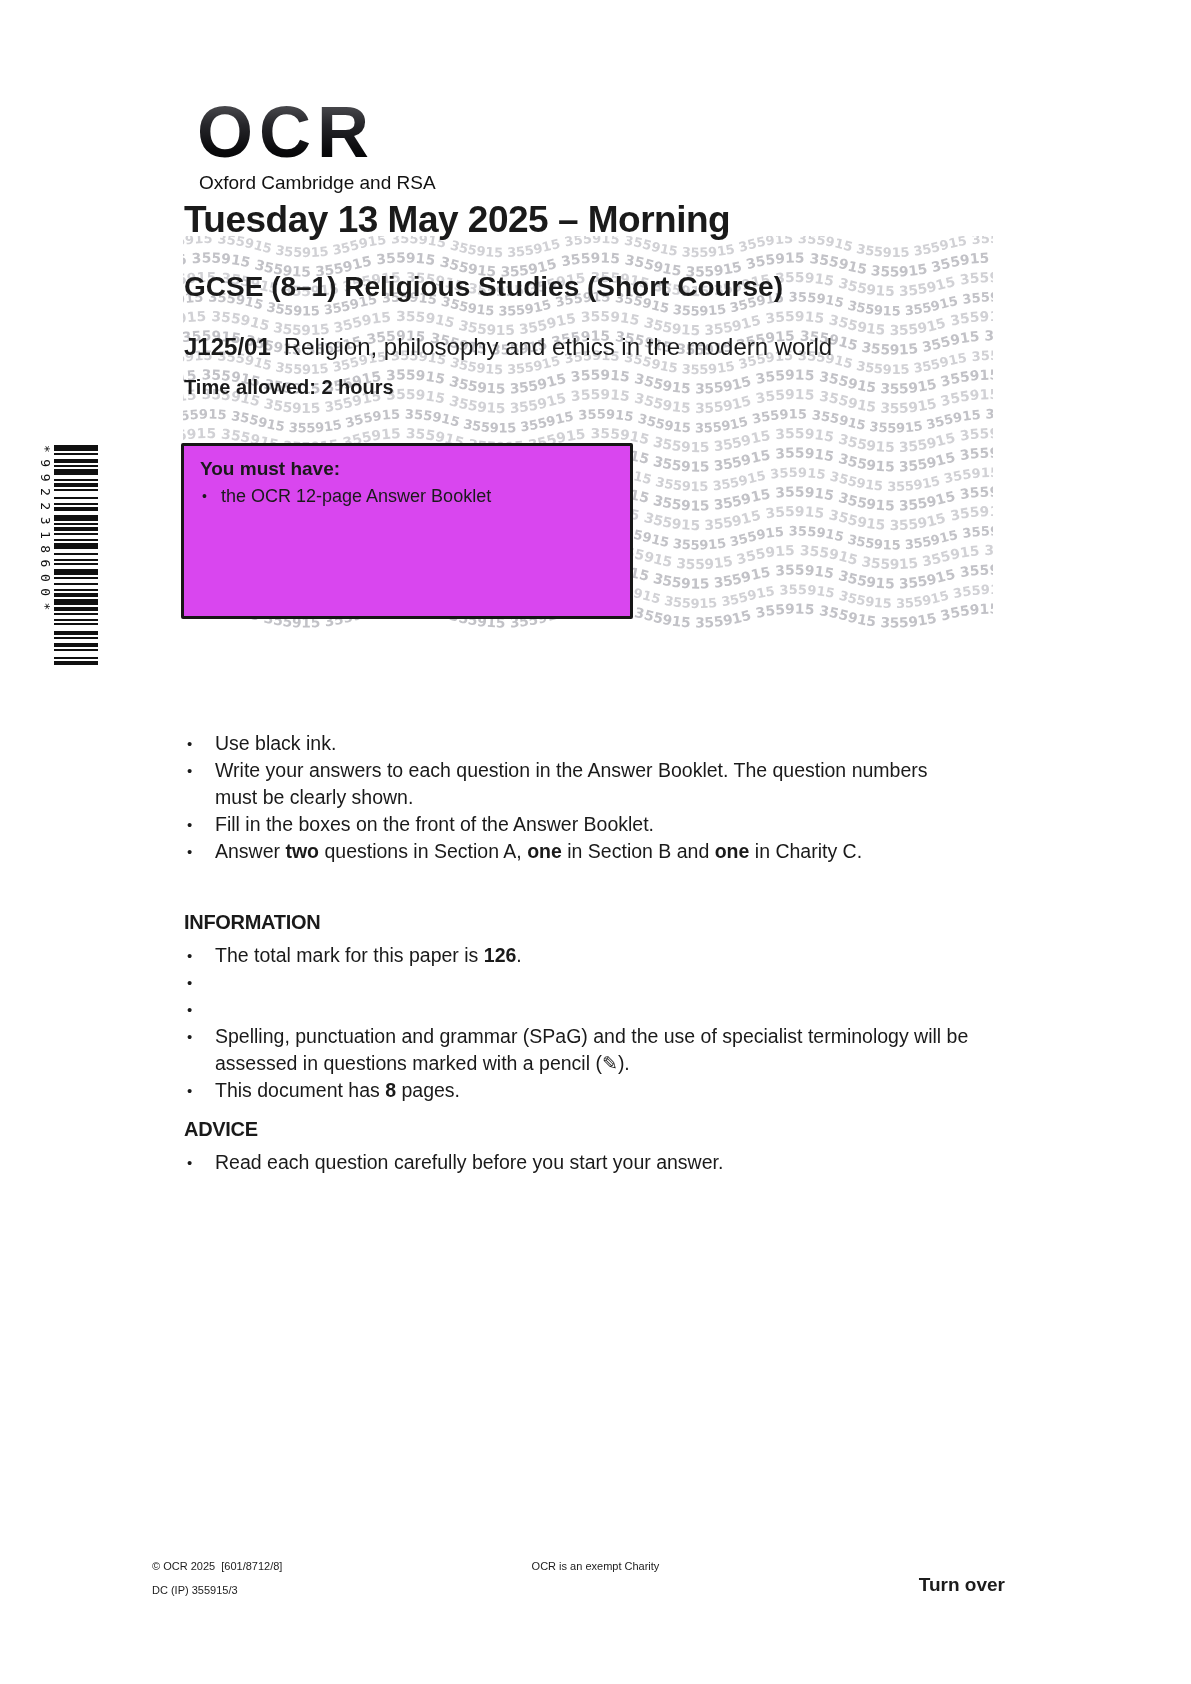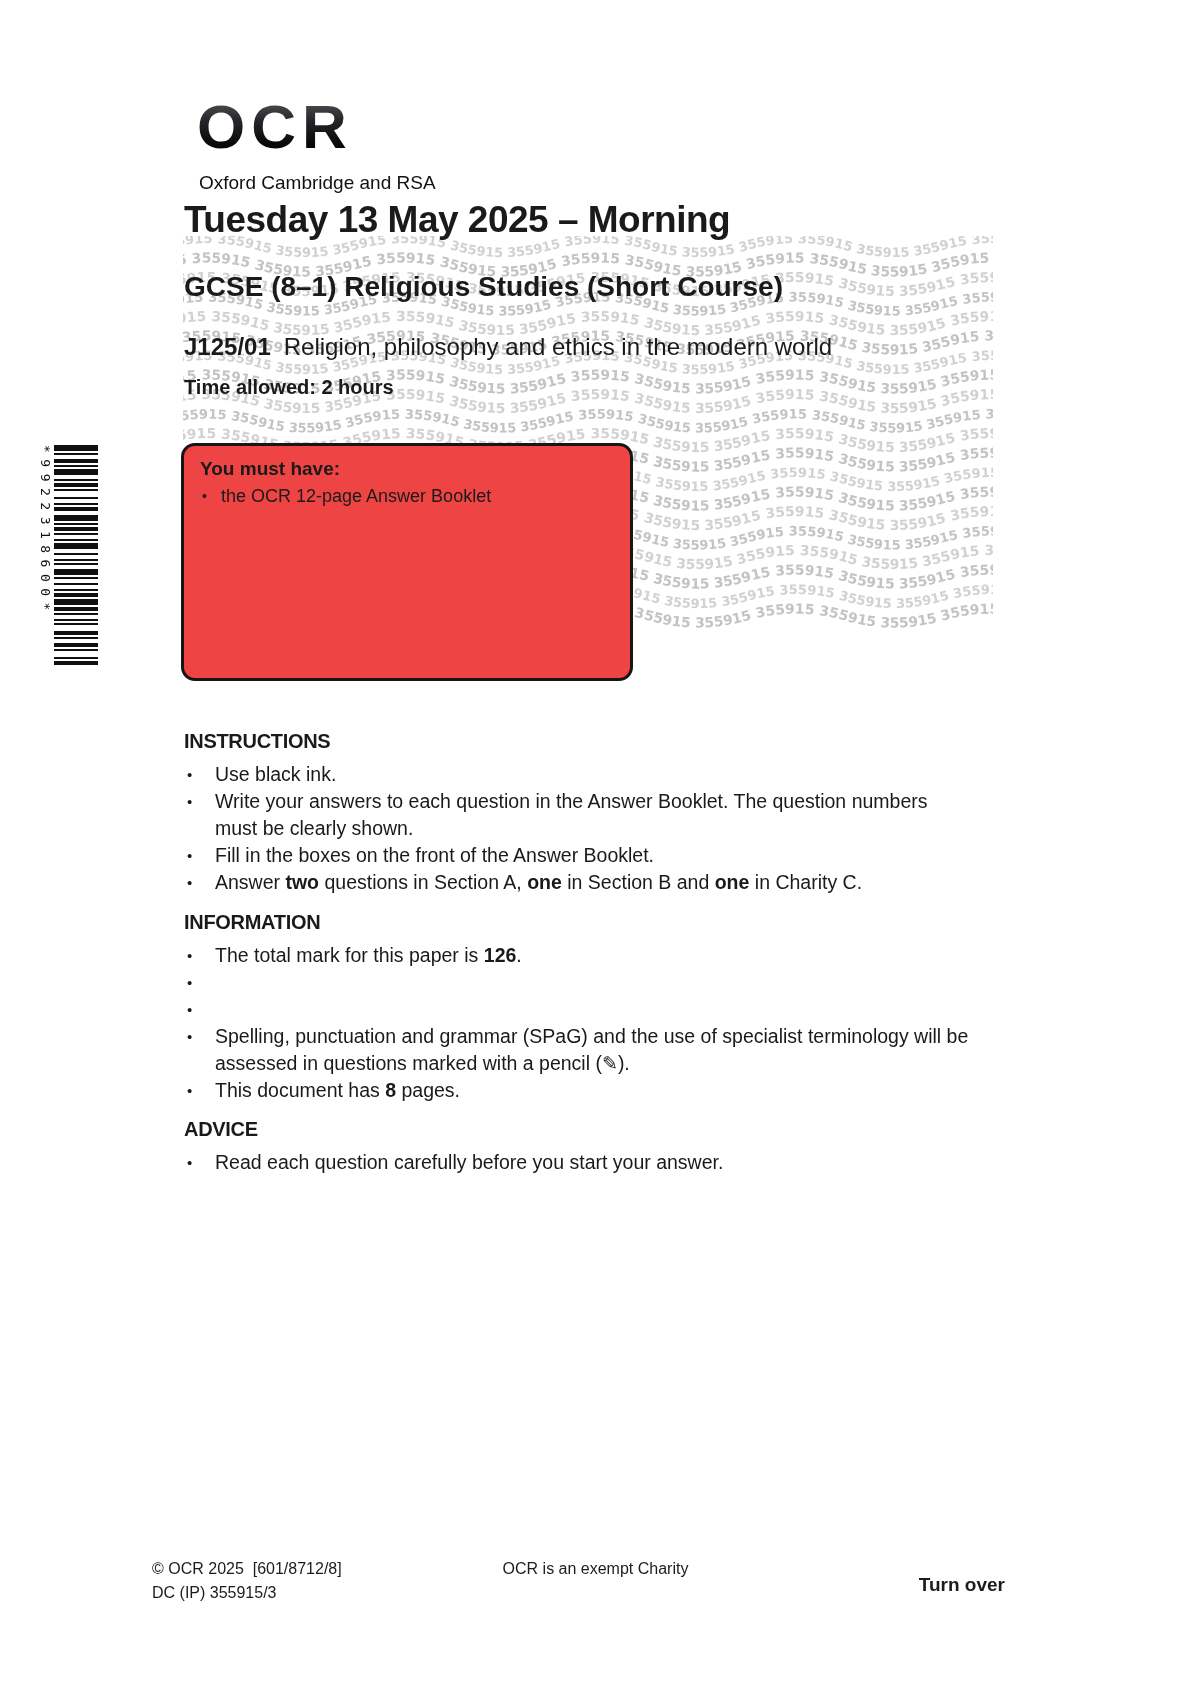--- a/index.html
+++ b/index.html
@@ -11,21 +11,21 @@
     font-family:"Liberation Sans", sans-serif;
     color:#1a1a1a;
     overflow:hidden;
   }
   
   #wm{position:absolute;left:183px;top:236px;z-index:0;font-family:"DejaVu Sans",sans-serif;}
   
   .logo{position:absolute;left:195px;top:0;z-index:1;}
   .logo-text{
     position:absolute;left:2px;top:96px;
-    font-size:62px;line-height:1;font-weight:bold;letter-spacing:6px;
+    font-size:72px;line-height:1;font-weight:bold;letter-spacing:6px;
     background:linear-gradient(180deg,#5a5a5e 0%,#26262a 40%,#0a0a0c 75%,#000 100%);
     -webkit-background-clip:text;background-clip:text;color:transparent;
     white-space:nowrap;
   }
   .logo-tagline{position:absolute;left:4px;top:172px;font-size:19px;color:#111;white-space:nowrap;}
   
   .h-abs{position:absolute;left:184px;z-index:1;margin:0;white-space:nowrap;}
   .date-line{top:200px;font-size:37px;font-weight:bold;letter-spacing:-0.5px;line-height:1.1;}
   .qual{top:272px;font-size:28px;font-weight:bold;line-height:1.1;}
   .paper-line{top:333px;font-size:24px;line-height:1.15;}
@@ -36,42 +36,42 @@
   .bc-label{
     writing-mode:vertical-rl;
     font-family:"DejaVu Sans Mono",monospace;
     font-size:13px;letter-spacing:6.5px;color:#111;
     width:18px;height:232px;line-height:18px;
   }
   .bc-bars{width:44px;height:232px;overflow:hidden;}
   .bc-bars div{width:100%;}
   
   .must-box{
-    position:absolute;left:181px;top:443px;width:452px;height:238px;
-    background:#ef4444;border:3px solid #161616;border-radius:14px;
+    position:absolute;left:181px;top:443px;width:452px;height:176px;
+    background:#d946ef;border:3px solid #161616;border-radius:2px;
     padding:12px 16px;box-sizing:border-box;z-index:2;
   }
   .mb-title{font-size:19px;font-weight:bold;margin-bottom:3px;}
   .must-box ul,.bullets{list-style:none;margin:0;padding:0;}
   .bullet-row{display:flex;align-items:flex-start;}
   .must-box .bullet-row{font-size:18px;line-height:26px;}
   .must-box .bmark{width:19px;font-size:14px;line-height:26px;text-align:left;padding-left:2px;}
   
   .section{position:absolute;left:184px;width:850px;z-index:1;}
   .sec-instructions{top:730px;}
   .sec-information{top:911px;}
   .sec-advice{top:1118px;}
   .sec-heading{margin:0 0 8px 0;font-size:20px;font-weight:bold;letter-spacing:-0.3px;}
   .section .bullet-row{font-size:19.5px;line-height:27px;}
   .section .bmark{width:31px;font-size:15px;line-height:27px;padding-left:3px;box-sizing:border-box;}
   .btxt{white-space:pre-wrap;}
   .bold{font-weight:bold;}
   .seg-icon{display:inline-block;font-family:"DejaVu Sans",sans-serif;font-size:19px;}
   
-  .footer-item{position:absolute;font-size:16px;color:#1c1c1c;white-space:pre;z-index:1;}
+  .footer-item{position:absolute;font-size:11px;color:#1c1c1c;white-space:pre;z-index:1;}
   .ft-copyright{left:152px;top:1560px;}
   .ft-dc{left:152px;top:1584px;}
   .ft-charity{left:0;right:0;top:1560px;text-align:center;}
   .ft-turnover{right:186px;top:1574px;font-size:19px;font-weight:bold;}
 </style>
 </head>
 <body>
 
 <div class="page">
 
@@ -195,21 +195,20 @@
     <div class="mb-title">You must have:</div>
     <ul>
         <li class="bullet-row">
           <span class="bmark">•</span>
           <div class="btxt"><span>the OCR 12-page Answer Booklet</span></div>
         </li>
       </ul>
   </div>
 
   <div class="section sec-instructions">
-    <h3 class="sec-heading">INSTRUCTIONS</h3>
     <ul class="bullets">
         <li class="bullet-row">
           <span class="bmark">•</span>
           <div class="btxt"><span>Use black ink.</span></div>
         </li>
         <li class="bullet-row">
           <span class="bmark">•</span>
           <div class="btxt"><span>Write your answers to each question in the Answer Booklet. The question numbers
 must be clearly shown.</span></div>
         </li>

